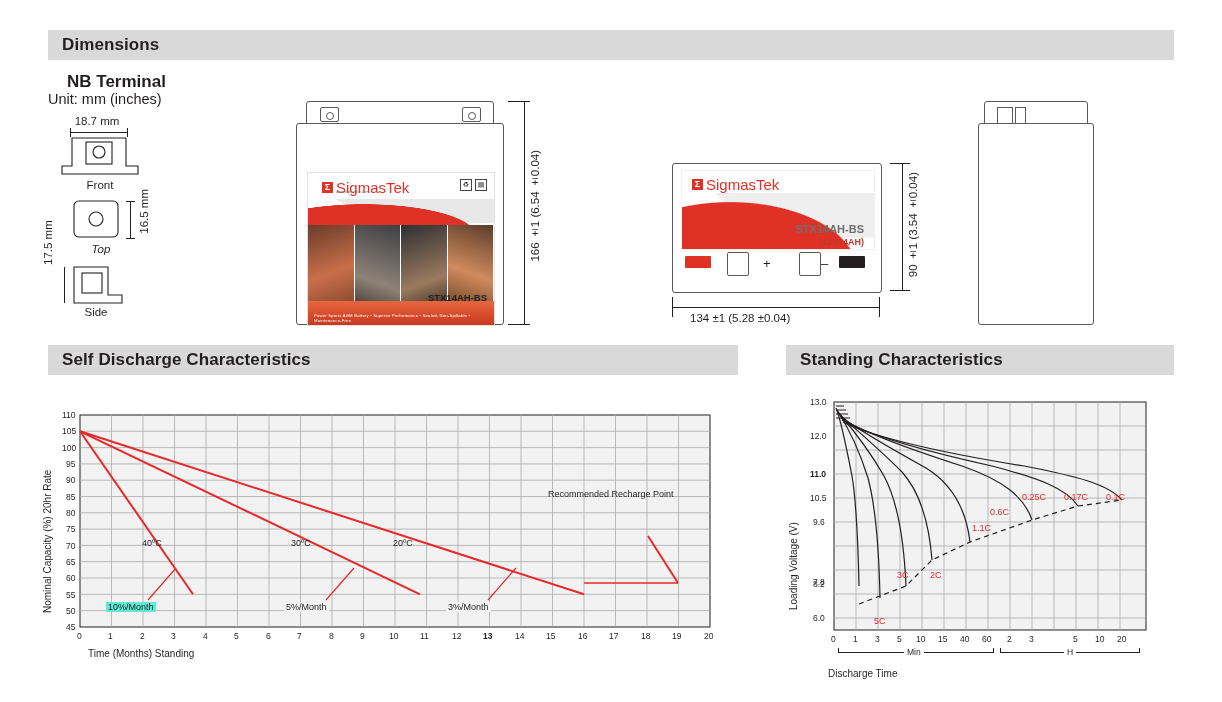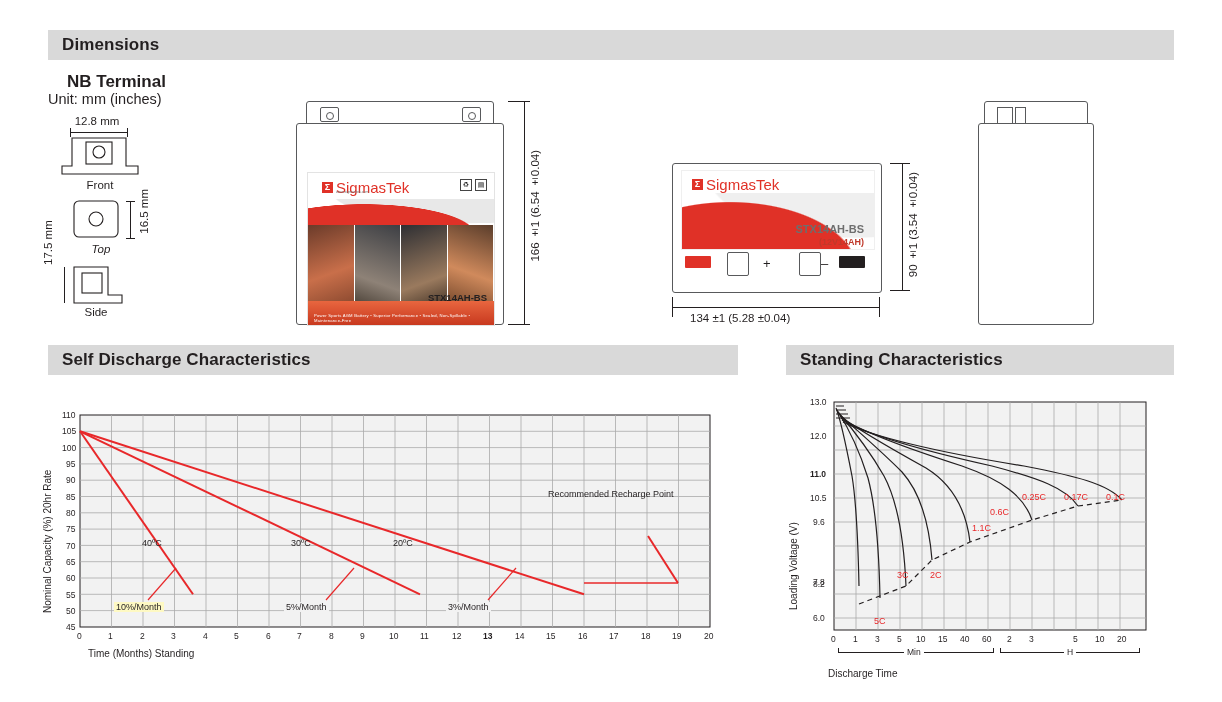--- a/index.html
+++ b/index.html
@@ -122,21 +122,21 @@
 
 <div class="section-bar" id="dimensions-bar">
   <span class="title">Dimensions</span>
 </div>
 
 <div id="nb-terminal-label">NB Terminal</div>
 <div id="unit-label">Unit: mm (inches)</div>
 
 <div style="position:absolute;left:60px;top:115px;width:120px;height:210px;">
 
-  <div class="dim-text lbl-center" style="position:absolute;left:-2px;top:0px;width:78px;">12.8 mm</div>
+  <div class="dim-text lbl-center" style="position:absolute;left:-2px;top:0px;width:78px;">18.7 mm</div>
   <div class="thin-line" style="left:10px;top:17px;width:58px;height:1px;"></div>
   <div class="thin-line" style="left:10px;top:13px;width:1px;height:9px;"></div>
   <div class="thin-line" style="left:67px;top:13px;width:1px;height:9px;"></div>
 
   <svg width="120" height="46" style="position:absolute;left:0;top:21px;">
     <path d="M12 2 L66 2 L66 30 L78 30 L78 38 L2 38 L2 30 L12 30 Z" fill="#ffffff" stroke="#231f20" stroke-width="1.1"></path>
     <rect x="26" y="6" width="26" height="22" fill="none" stroke="#231f20" stroke-width="1.1"></rect>
     <circle cx="39" cy="16" r="6" fill="#fff" stroke="#231f20" stroke-width="1.1"></circle>
   </svg>
   <div class="dim-text lbl-center" style="position:absolute;left:0px;top:64px;width:80px;">Front</div>
@@ -345,21 +345,21 @@
     <div class="tick-lbl" style="left:624px;top:226px;">19</div>
     <div class="tick-lbl" style="left:656px;top:226px;">20</div>
   </div>
 
   <div class="axis-label" style="left:40px;top:243px;">Time (Months) Standing</div>
   <div class="axis-label vert-text" style="left:-6px;top:28px;height:180px;">Nominal Capacity (%) 20hr Rate</div>
 
   <div class="ann" style="left:94px;top:133px;">40ºC</div>
   <div class="ann" style="left:243px;top:133px;">30ºC</div>
   <div class="ann" style="left:345px;top:133px;">20ºC</div>
-  <div class="ann" style="left:58px;top:197px;background:#fef9c3;padding:0 2px;margin-left:8px;">10%/Month</div>
+  <div class="ann" style="left:58px;top:197px;background:#5eead4;padding:0 2px;">10%/Month</div>
   <div class="ann" style="left:236px;top:197px;background:#f2f2f2;padding:0 2px;">5%/Month</div>
   <div class="ann" style="left:398px;top:197px;background:#f2f2f2;padding:0 2px;">3%/Month</div>
   <div class="ann" style="left:500px;top:84px;">Recommended Recharge Point</div>
 </div>
 
 <div class="section-bar" id="disch-bar">
   <span class="title">Standing Characteristics</span>
 </div>
 
 <div class="chart-wrap" id="disch-chart" style="left:786px;top:390px;width:388px;height:300px;">

